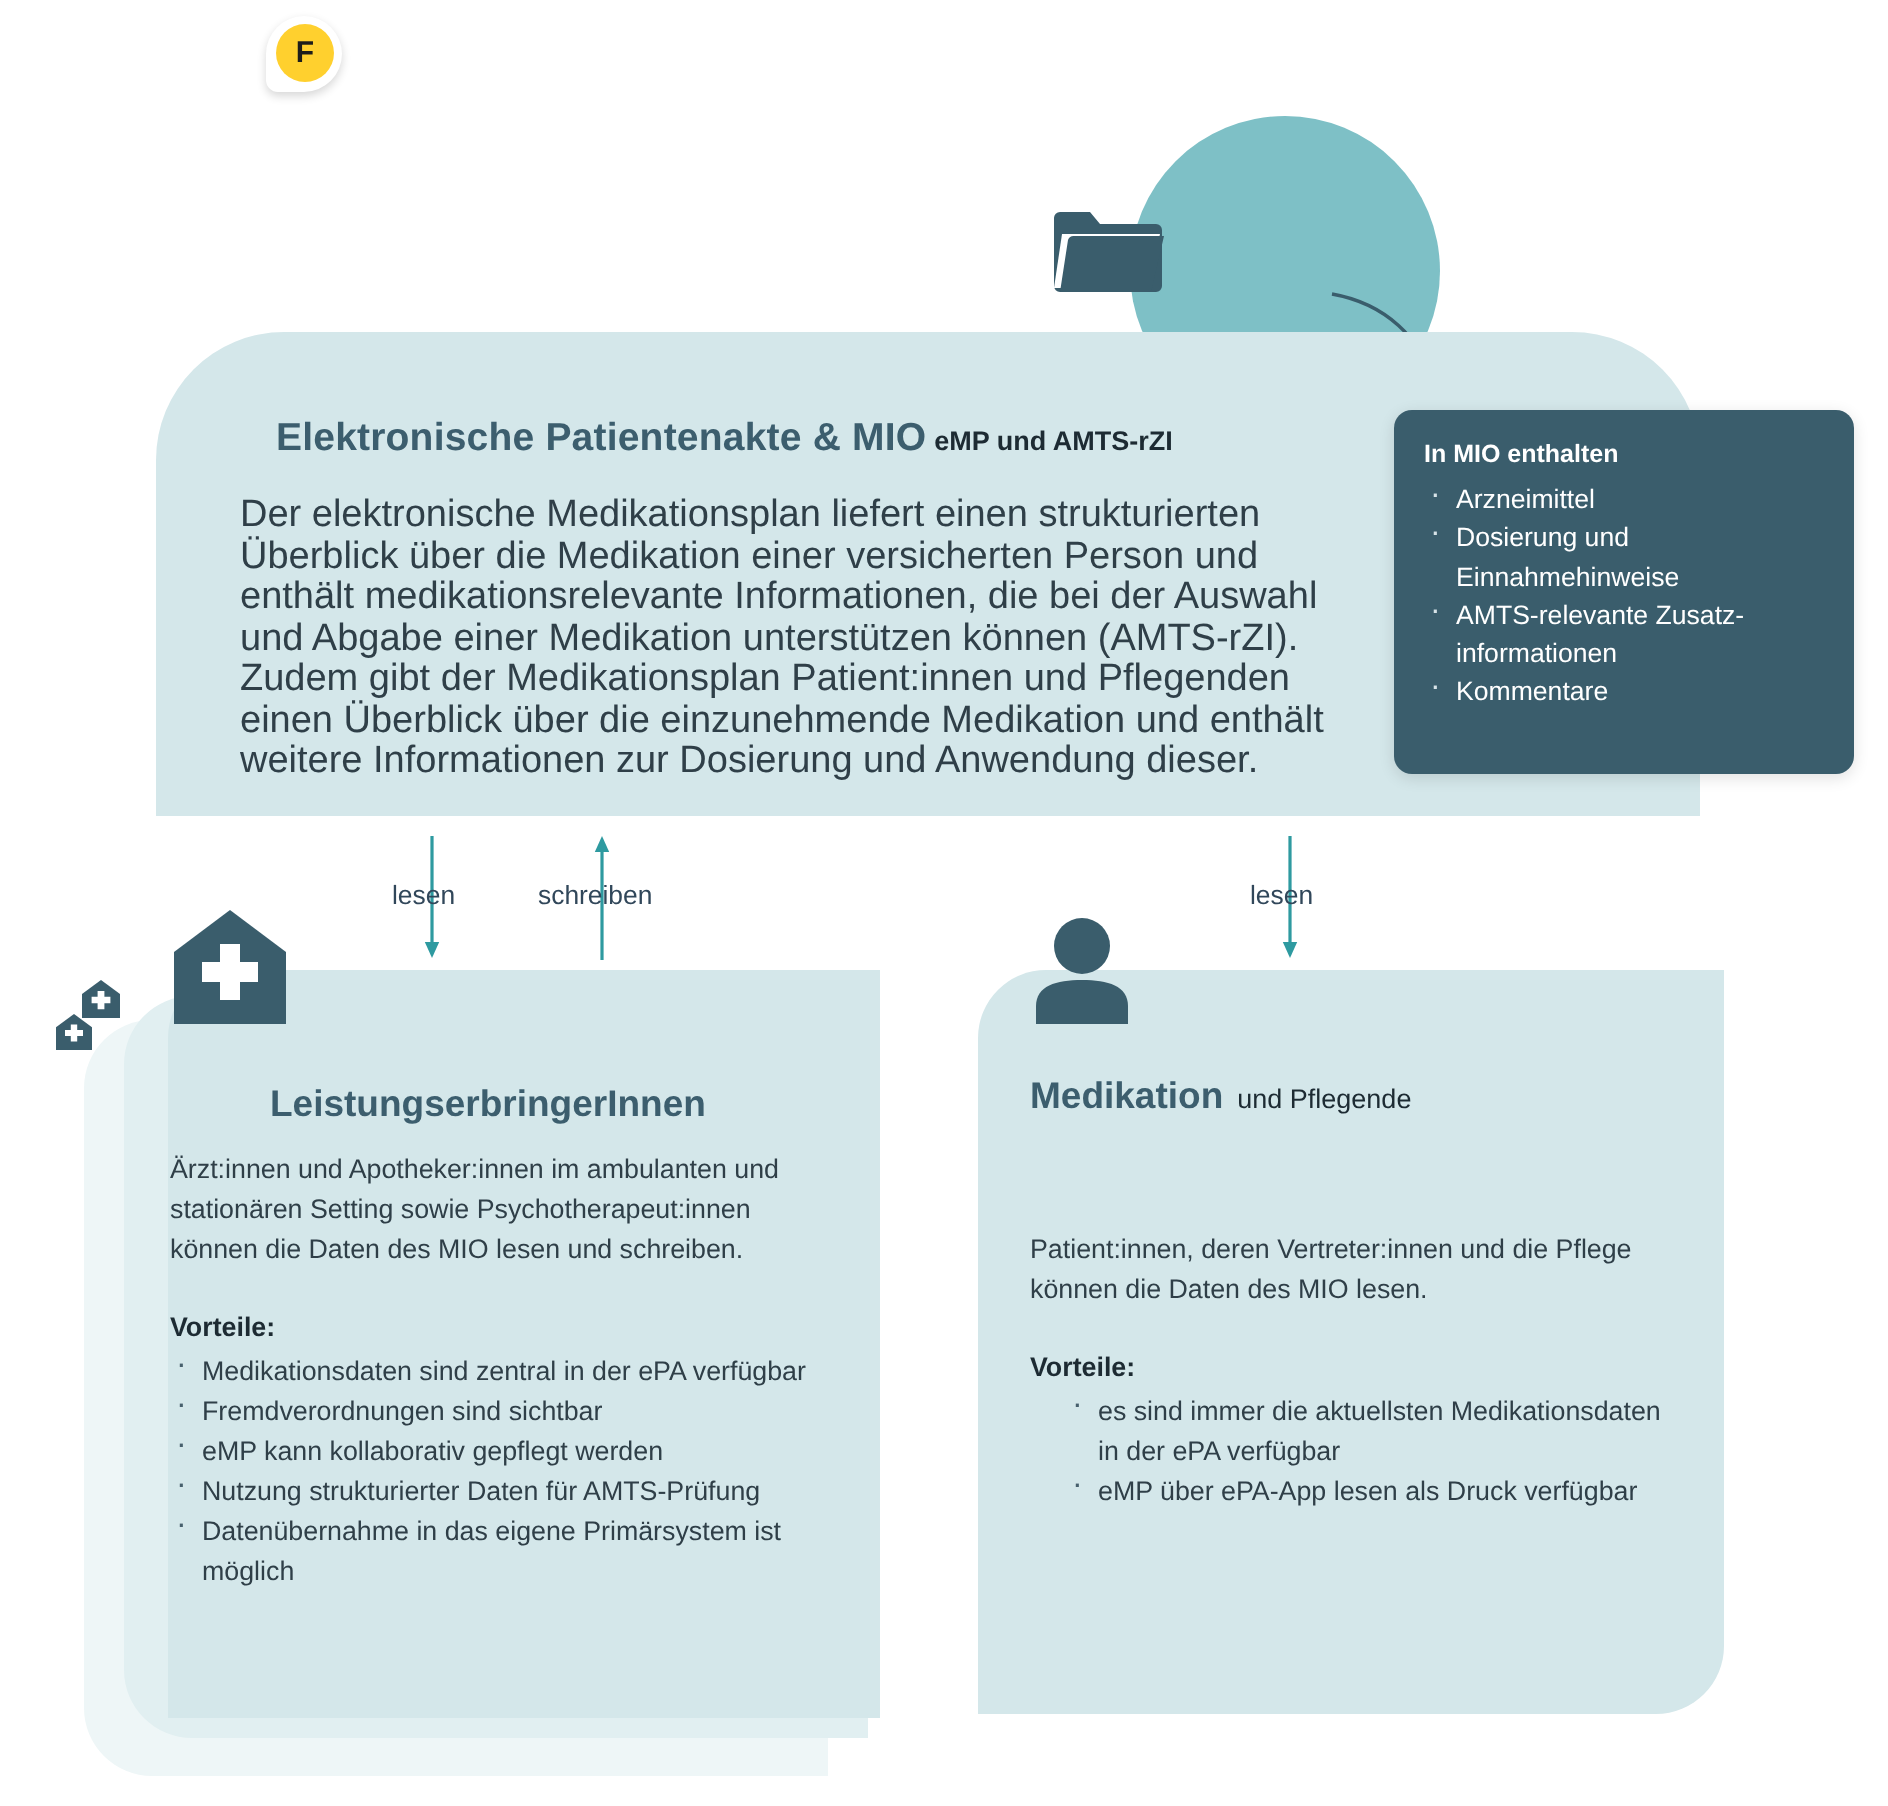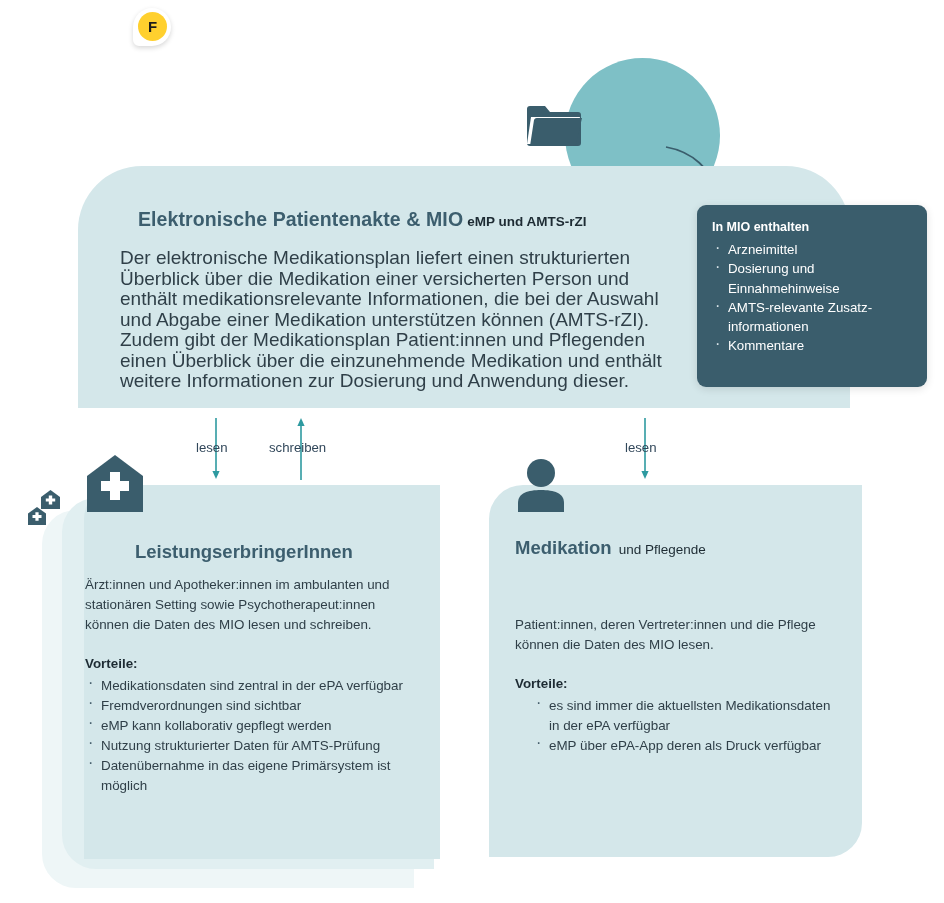--- a/index.html
+++ b/index.html
@@ -315,21 +315,21 @@
 <div class="abs" id="right-card">
   <div class="card-title" style="left:26px; top:52px;">
     <span class="main">Medikation</span>
     <span class="sub">und Pflegende</span>
   </div>
   <div class="card-body" style="left:26px; top:88px; width:320px;margin-top:42px;">
     <span>Patient:innen, deren Vertreter:innen und die Pflege können die Daten des MIO lesen.</span>
     <span class="vorteile">Vorteile:</span>
     <ul style="margin-left:18px;">
       <li>es sind immer die aktuellsten Medikationsdaten in der ePA verfügbar</li>
-      <li>eMP über ePA-App deren als Druck verfügbar</li>
+      <li>eMP über ePA-App lesen als Druck verfügbar</li>
     </ul>
   </div>
 </div>
 
 <div class="abs" id="hospital-icon">
   <svg width="56" height="57" viewBox="0 0 56 57" xmlns="http://www.w3.org/2000/svg">
     <path d="M28 0 L56 21 V57 H0 V21 Z" fill="#3A5D6C"></path>
     <path d="M23 17 H33 V26 H42 V36 H33 V45 H23 V36 H14 V26 H23 Z" fill="#ffffff"></path>
   </svg>
 </div>

